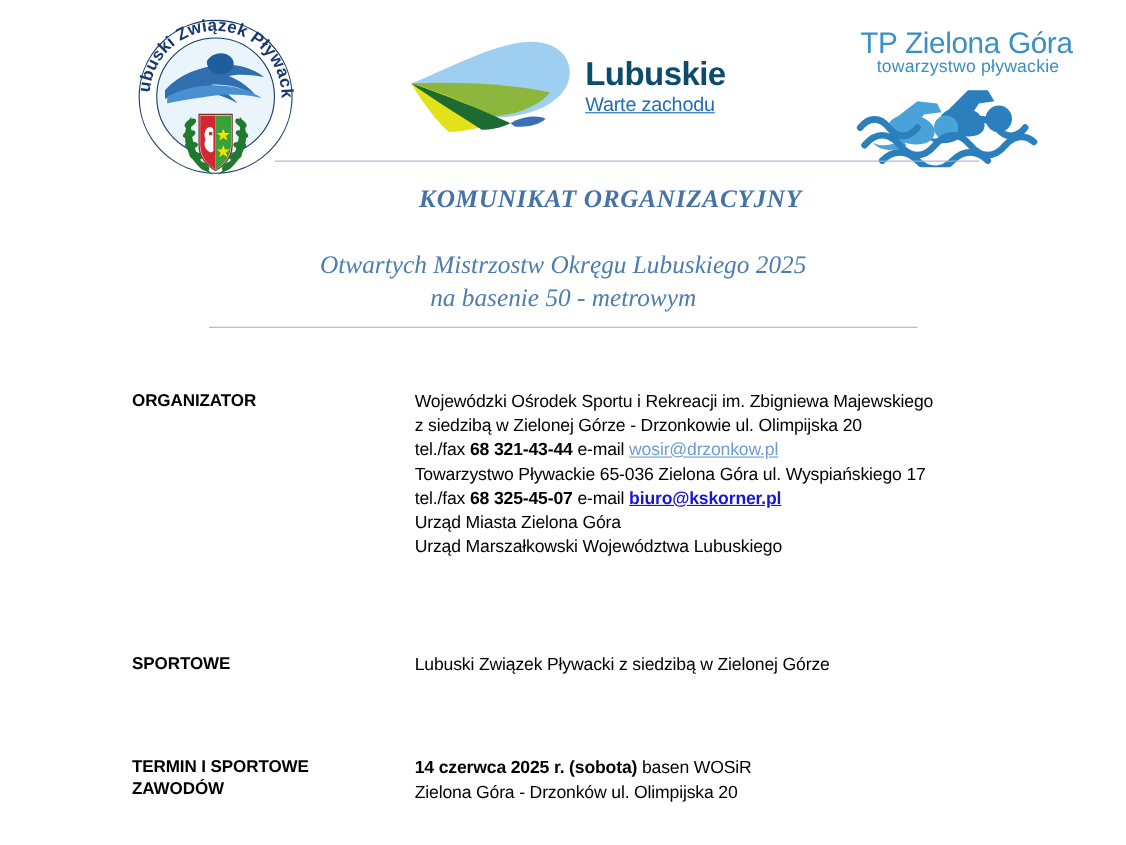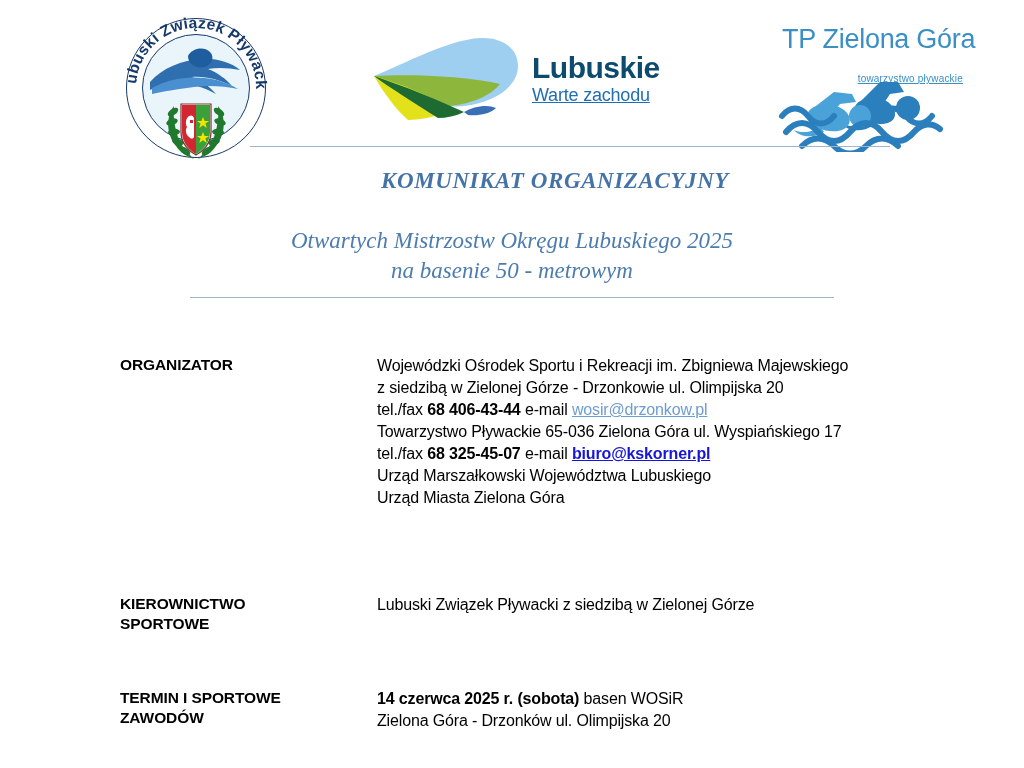--- a/index.html
+++ b/index.html
@@ -127,28 +127,27 @@
     left: 6px; top: 0;
     font-family: "Liberation Sans", sans-serif;
     font-size: 27px;
     line-height: 30px;
     color: #3a8fc4;
     letter-spacing: -0.3px;
     white-space: nowrap;
   }
   .tp-sub {
     position: absolute;
-    right: 3px; top: 48px;
-    font-family: "Liberation Sans", sans-serif;
-    font-size: 10px;
+    right: 3px; top: 30px;
+    font-family: "Liberation Sans", sans-serif;
+    font-size: 16px;
     line-height: 13px;
     color: #3a8fc4;
     letter-spacing: 0.2px;
     white-space: nowrap;
-    text-decoration: underline;
   }
   .tp-swimmers {
     position: absolute;
     left: 0; top: 46px;
     width: 190px; height: 82px;
   }
 
   
   .rule-top {
     position: absolute;
@@ -362,31 +361,30 @@
   <span>na basenie 50 - metrowym</span>
 </div>
 
 <div class="section sec-organizator">
   <div class="sec-label">
     <span>ORGANIZATOR</span>
   </div>
   <div class="sec-body">
     <span class="line">Wojewódzki Ośrodek Sportu i Rekreacji im. Zbigniewa Majewskiego</span>
     <span class="line">z siedzibą w Zielonej Górze - Drzonkowie ul. Olimpijska 20</span>
-    <span class="line"><span>tel./fax </span><b>68 406-43-44</b><span> e-mail </span><a class="mail-soft" href="#">wosir@drzonkow.pl</a></span>
+    <span class="line"><span>tel./fax </span><b>68 321-43-44</b><span> e-mail </span><a class="mail-soft" href="#">wosir@drzonkow.pl</a></span>
     <span class="line">Towarzystwo Pływackie 65-036 Zielona Góra ul. Wyspiańskiego 17</span>
     <span class="line"><span>tel./fax </span><b>68 325-45-07</b><span> e-mail </span><a class="mail-strong" href="#">biuro@kskorner.pl</a></span>
+    <span class="line">Urząd Miasta Zielona Góra</span>
     <span class="line">Urząd Marszałkowski Województwa Lubuskiego</span>
-    <span class="line">Urząd Miasta Zielona Góra</span>
   </div>
 </div>
 
 <div class="section sec-kierownictwo">
   <div class="sec-label">
-    <span>KIEROWNICTWO</span>
     <span>SPORTOWE</span>
   </div>
   <div class="sec-body">
     <span class="line">Lubuski Związek Pływacki z siedzibą w Zielonej Górze</span>
   </div>
 </div>
 
 <div class="section sec-termin">
   <div class="sec-label">
     <span>TERMIN I SPORTOWE</span>

